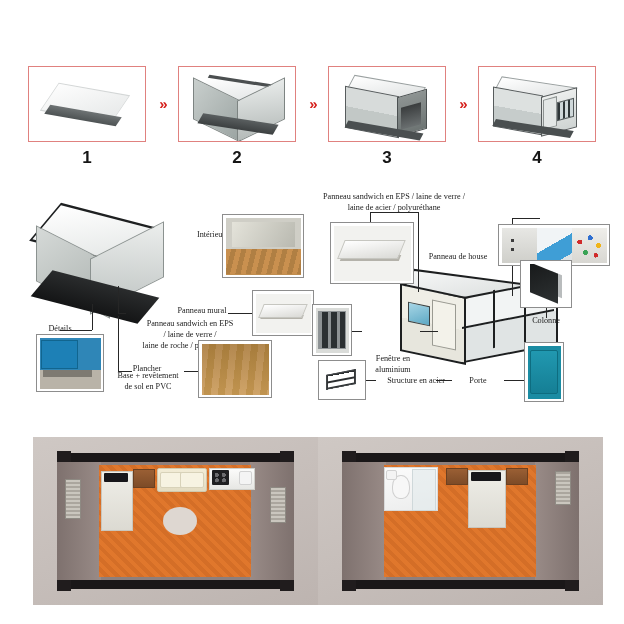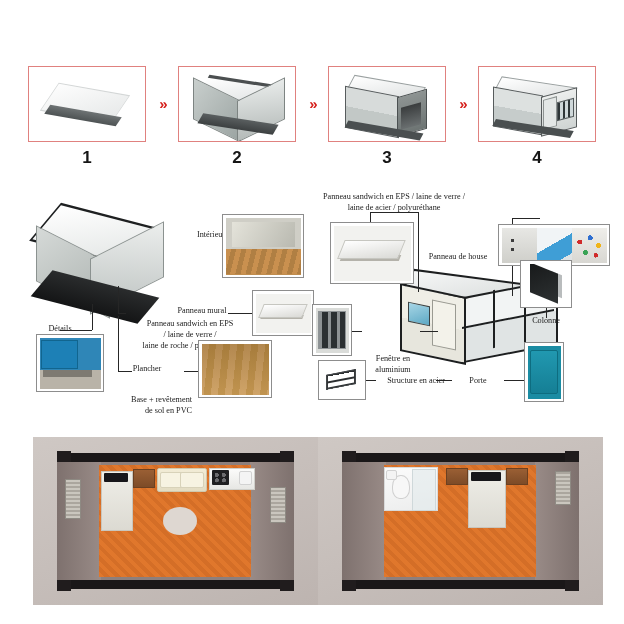--- a/index.html
+++ b/index.html
@@ -354,21 +354,21 @@
     <div class="lead h" style="left:228px;top:127px;width:28px;"></div>
     <div class="lead v" style="left:118px;top:100px;height:28px;"></div>
     <div class="lead h" style="left:118px;top:127px;width:8px;"></div>
     <div class="thumb" style="left:252px;top:104px;width:62px;height:46px;">
       <div class="inner">
           <div class="fill-panel"></div>
         </div>
     </div>
 
     <div class="dlabel" style="left:110px;top:178px;width:74px;">Plancher</div>
-    <div class="dlabel" style="left:104px;top:209px;width:88px;text-align:right;">Base + revêtement
+    <div class="dlabel" style="left:104px;top:185px;width:88px;">Base + revêtement
 de sol en PVC</div>
     <div class="lead v" style="left:118px;top:130px;height:55px;"></div>
     <div class="lead h" style="left:118px;top:185px;width:14px;"></div>
     <div class="lead h" style="left:184px;top:185px;width:22px;"></div>
     <div class="thumb" style="left:198px;top:154px;width:74px;height:58px;">
       <div class="inner">
           <div class="fill-floor"></div>
         </div>
     </div>
 

